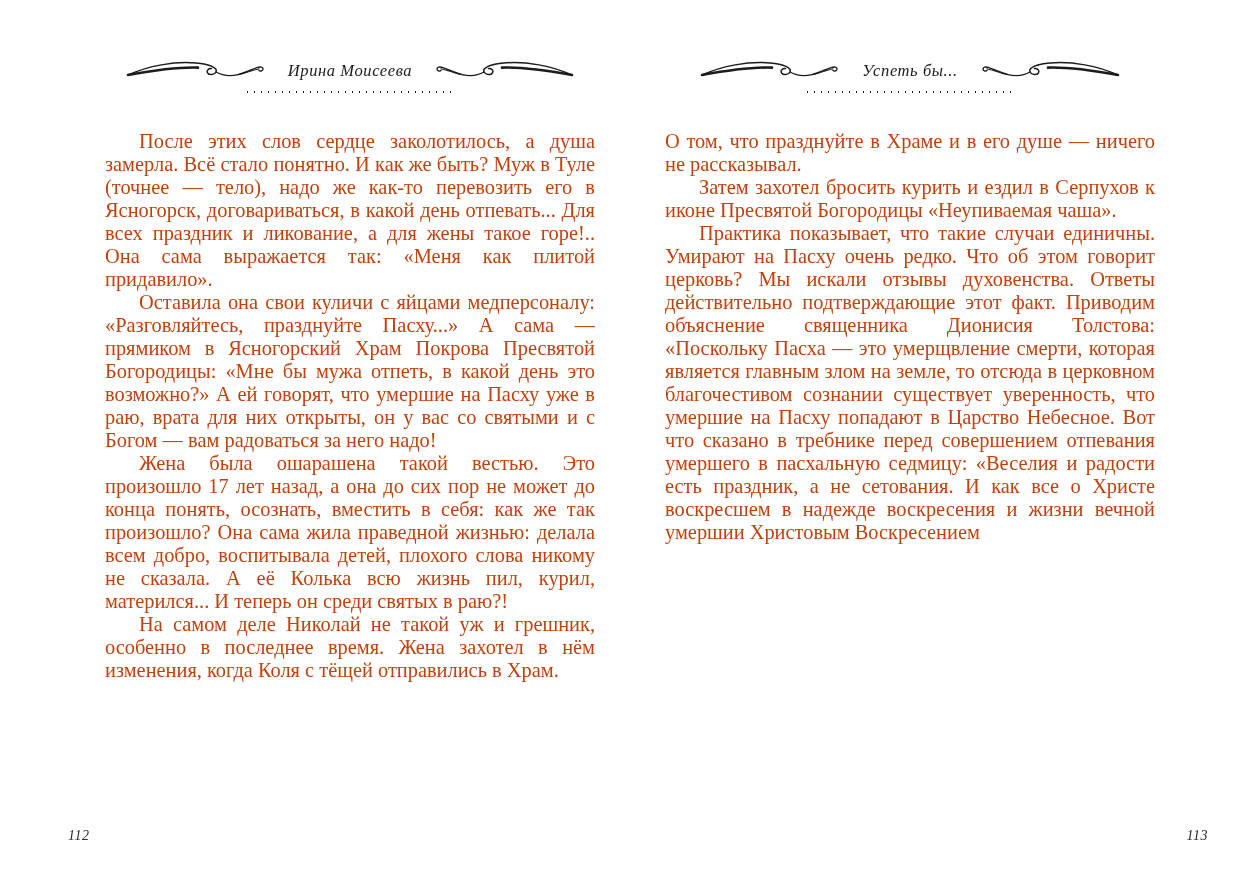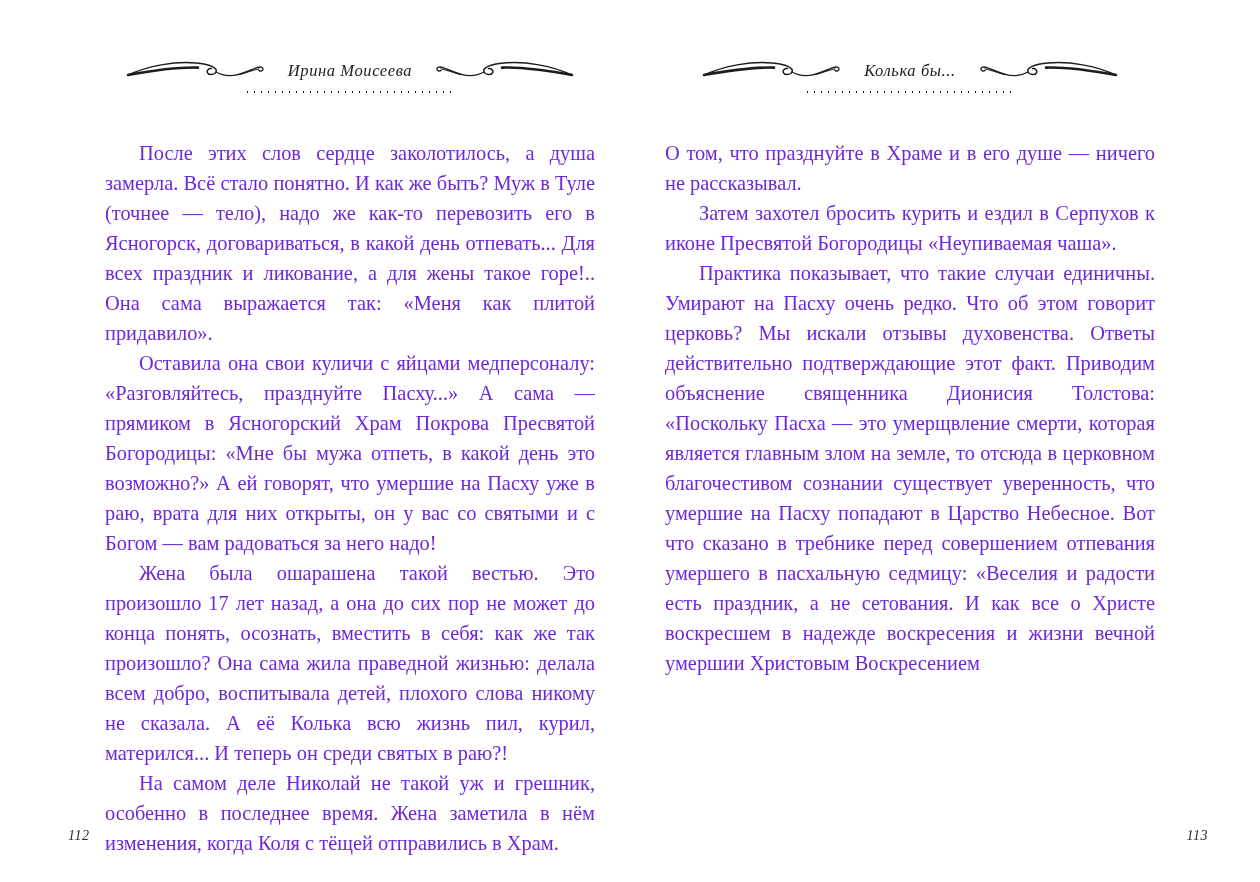--- a/index.html
+++ b/index.html
@@ -64,27 +64,27 @@
     height: 6px;
     background-image: radial-gradient(#1c1c1c 0.9px, transparent 1.1px);
     background-size: 7px 6px;
     background-position: 0 2px;
     background-repeat: repeat-x;
   }
   .dot-rule-wrap { display: flex; justify-content: center; }
 
   
   .body-text {
-    margin-top: 20px;
+    margin-top: 12px;
     font-size: 20.4px;
-    line-height: 30px;
+    line-height: 23px;
     text-align: justify;
     text-justify: inter-word;
     hyphens: manual;
-    color: #6d28d9;
+    color: #c2410c;
   }
   .body-text p {
     margin: 0;
     text-indent: 34px;
   }
   .body-text p.no-indent {
     text-indent: 0;
   }
 
   
@@ -132,41 +132,41 @@
       </div>
       <div class="dot-rule-wrap">
         <div class="dot-rule"></div>
       </div>
     </div>
 
     <div class="body-text">
       <p>После этих слов сердце заколотилось, а душа замерла. Всё стало понятно. И как же быть? Муж в Туле (точнее — тело), надо же как-то перевозить его в Ясногорск, договариваться, в какой день отпевать... Для всех праздник и ликование, а для жены такое горе!.. Она сама выражается так: «Меня как плитой придавило».</p>
       <p>Оставила она свои куличи с яйцами медперсоналу: «Разговляйтесь, празднуйте Пасху...» А сама — прямиком в Ясногорский Храм Покрова Пресвятой Богородицы: «Мне бы мужа отпеть, в какой день это возможно?» А ей говорят, что умершие на Пасху уже в раю, врата для них открыты, он у вас со святыми и с Богом — вам радоваться за него надо!</p>
       <p>Жена была ошарашена такой вестью. Это произошло 17 лет назад, а она до сих пор не может до конца понять, осознать, вместить в себя: как же так произошло? Она сама жила праведной жизнью: делала всем добро, воспитывала детей, плохого слова никому не сказала. А её Колька всю жизнь пил, курил, матерился... И теперь он среди святых в раю?!</p>
-      <p>На самом деле Николай не такой уж и грешник, особенно в последнее время. Жена заметила в нём изменения, когда Коля с тёщей отправились в Храм.</p>
+      <p>На самом деле Николай не такой уж и грешник, особенно в последнее время. Жена захотел в нём изменения, когда Коля с тёщей отправились в Храм.</p>
     </div>
 
     <div class="folio folio-left">112</div>
   </div>
 
   <div class="page page-right">
 
     <div class="running-head">
       <div class="head-row">
         <span class="flourish flourish-left">
           <svg width="150" height="26" viewBox="0 0 150 26">
             <g fill="none" stroke="#1c1c1c" stroke-linecap="round">
               <path d="M2 17 C22 8, 48 3, 70 5 C84 6, 92 10, 90 14 C88.5 17.2, 83 17.4, 81.5 14.8 C80.2 12.5, 82.5 10.2, 85.5 10.6" stroke-width="1.5"></path>
               <path d="M2 17 C24 13, 52 9, 72 9.6" stroke-width="2.6"></path>
               <path d="M90 14 C96 17.5, 104 18.4, 112 16.6 C120 14.8, 126 11.2, 131 9.6 C134.6 8.4, 137.2 9.2, 137 11.2 C136.8 13.2, 134 13.8, 132.8 12.2" stroke-width="1.4"></path>
               <path d="M112 16.6 C120 15, 127 12.2, 133 10.8" stroke-width="1"></path>
             </g>
           </svg>
         </span>
-        <span class="head-title">Колька бы...</span>
+        <span class="head-title">Успеть бы...</span>
         <span class="flourish flourish-right">
           <svg width="150" height="26" viewBox="0 0 150 26">
             <g fill="none" stroke="#1c1c1c" stroke-linecap="round">
               <path d="M2 17 C22 8, 48 3, 70 5 C84 6, 92 10, 90 14 C88.5 17.2, 83 17.4, 81.5 14.8 C80.2 12.5, 82.5 10.2, 85.5 10.6" stroke-width="1.5"></path>
               <path d="M2 17 C24 13, 52 9, 72 9.6" stroke-width="2.6"></path>
               <path d="M90 14 C96 17.5, 104 18.4, 112 16.6 C120 14.8, 126 11.2, 131 9.6 C134.6 8.4, 137.2 9.2, 137 11.2 C136.8 13.2, 134 13.8, 132.8 12.2" stroke-width="1.4"></path>
               <path d="M112 16.6 C120 15, 127 12.2, 133 10.8" stroke-width="1"></path>
             </g>
           </svg>
         </span>

